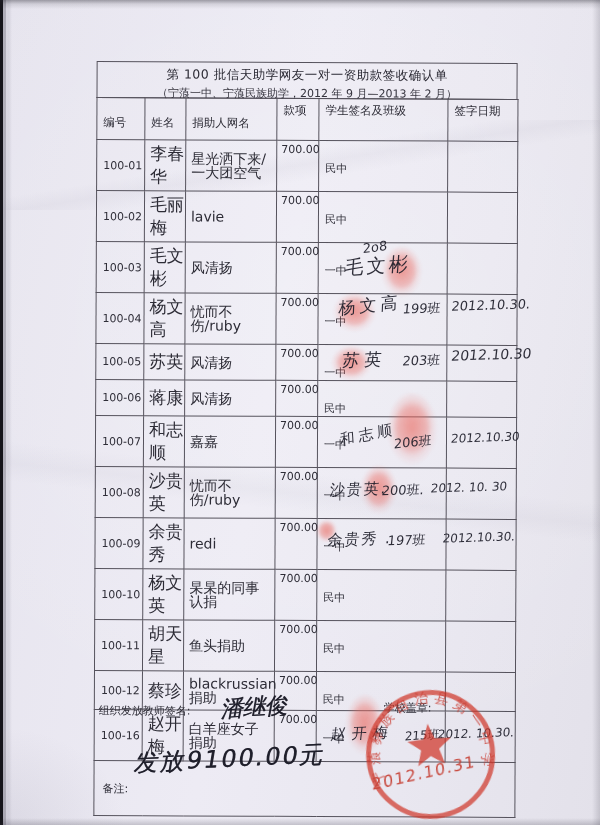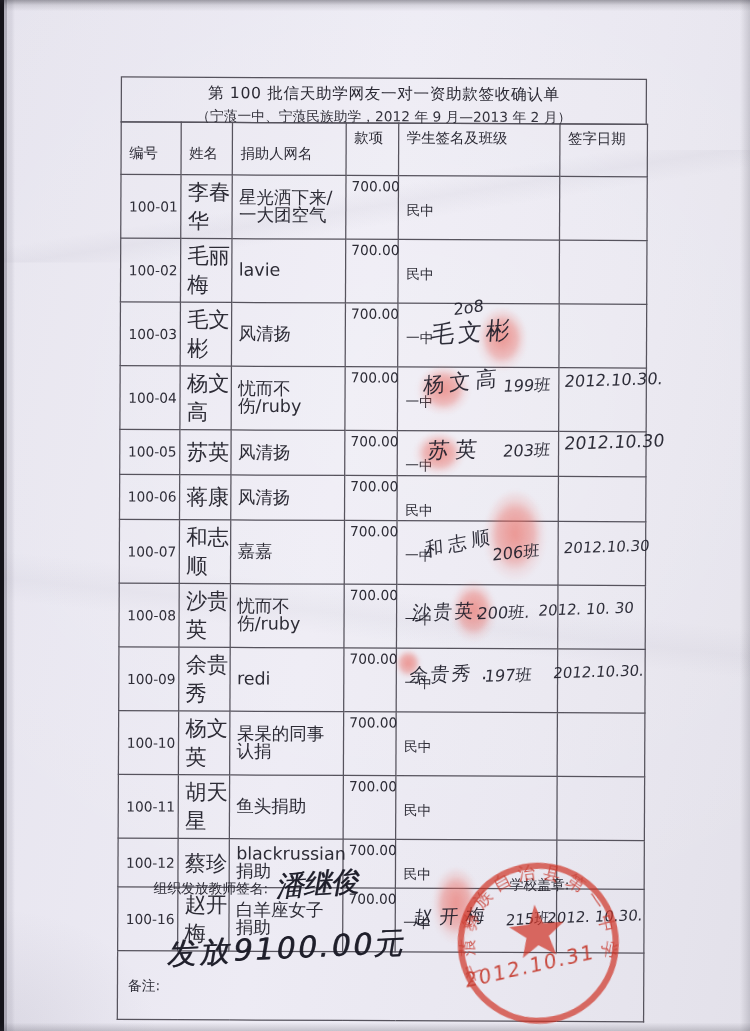--- a/index.html
+++ b/index.html
@@ -47,21 +47,21 @@
   
   .hw{position:absolute;white-space:nowrap;color:rgba(28,28,40,.92);z-index:3;transform-origin:left center;}
   .hw-big{text-shadow:.5px 0 0 rgba(28,28,40,.85);}
   
   .fp{position:absolute;z-index:2;filter:blur(1.2px);
       border-radius:48% 52% 50% 50%/55% 50% 45% 50%;
       background:
         radial-gradient(60% 55% at 50% 40%, rgba(240,120,110,.25), rgba(240,120,110,0) 72%),
         radial-gradient(closest-side, rgba(231,86,76,.5), rgba(231,86,76,.32) 55%, rgba(231,86,76,.10) 76%, rgba(231,86,76,0));}
   
-  .foot-label{position:absolute;font-size:11px;color:#2d2c36;z-index:2;white-space:nowrap;margin-left:24px;}
+  .foot-label{position:absolute;font-size:11px;color:#2d2c36;z-index:2;white-space:nowrap;}
   .sig-scrawl{position:absolute;z-index:6;color:rgba(26,26,38,.9);white-space:nowrap;
       transform:rotate(-4deg) skewX(-14deg);font-size:23px;letter-spacing:-1px;
       text-shadow:.5px 0 0 rgba(26,26,38,.8);}
   .stamp{position:absolute;left:257px;top:612px;width:160px;height:160px;z-index:5;
       transform:rotate(-6deg);opacity:.9;filter:blur(.3px);}
   .stamp-date{position:absolute;left:18px;top:88px;color:#c43629;font-size:16px;
       letter-spacing:1.5px;transform:rotate(-7deg) skewX(-8deg);white-space:nowrap;}
 </style>
 </head>
 <body>

